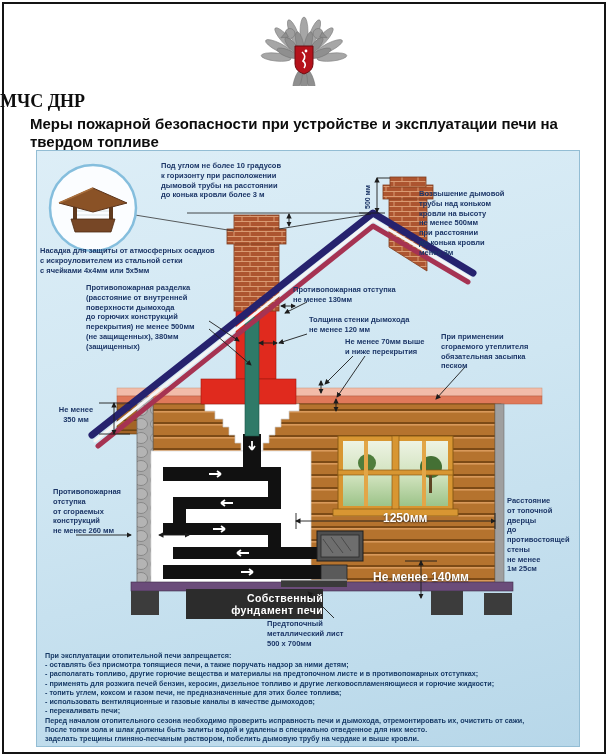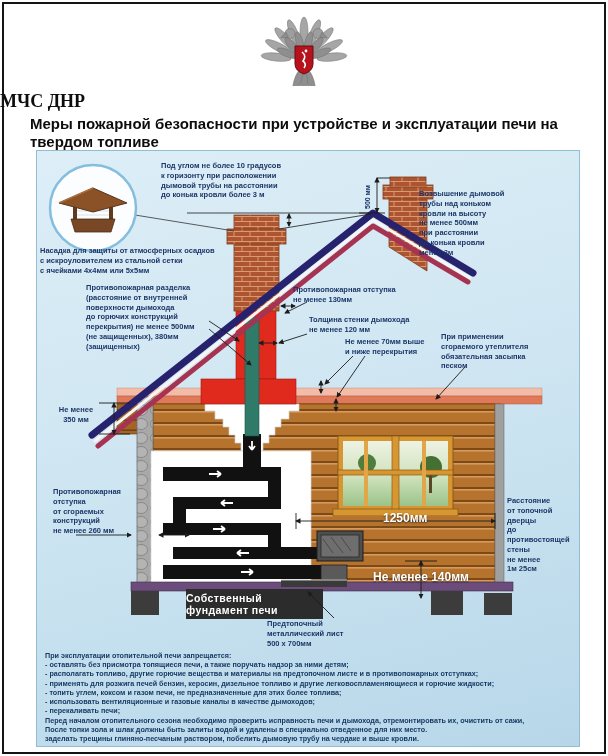--- a/index.html
+++ b/index.html
@@ -13,21 +13,21 @@
             margin:3px auto 0;max-width:548px;line-height:1.22}
   .panel{position:absolute;left:36px;top:150px;width:542px;height:595px;border-radius:0;
          background:linear-gradient(165deg,#ddeef7 0%,#cfe6f2 45%,#b7d7e9 100%);
          border:1px solid #93bdd4;overflow:hidden;z-index:1}
   .scene{position:absolute;left:0;top:0;z-index:1}
   .ann{position:absolute;font-size:7.5px;font-weight:bold;color:#1c3667;line-height:1.3;
        white-space:pre-line;z-index:3}
   .ann.white{color:#fff;text-shadow:0 1px 2px rgba(0,0,0,.55);font-size:12px}
   .rot{transform:rotate(-90deg);transform-origin:0 0;font-size:7px}
   .foundation-label{position:absolute;z-index:3;color:#fff;font-weight:bold;font-size:10.5px;
-       text-align:left;line-height:1.18;white-space:pre-line;letter-spacing:.4px}
+       text-align:right;line-height:1.18;white-space:pre-line;letter-spacing:.4px}
   .footer{position:absolute;left:8px;top:500px;width:530px;z-index:3;color:#173a66;
           font-size:7.2px;font-weight:bold;line-height:1.28}
   .footer div{white-space:nowrap}
 </style>
 </head>
 <body>
 
 <div class="frame"></div>
 
 <div class="header">

